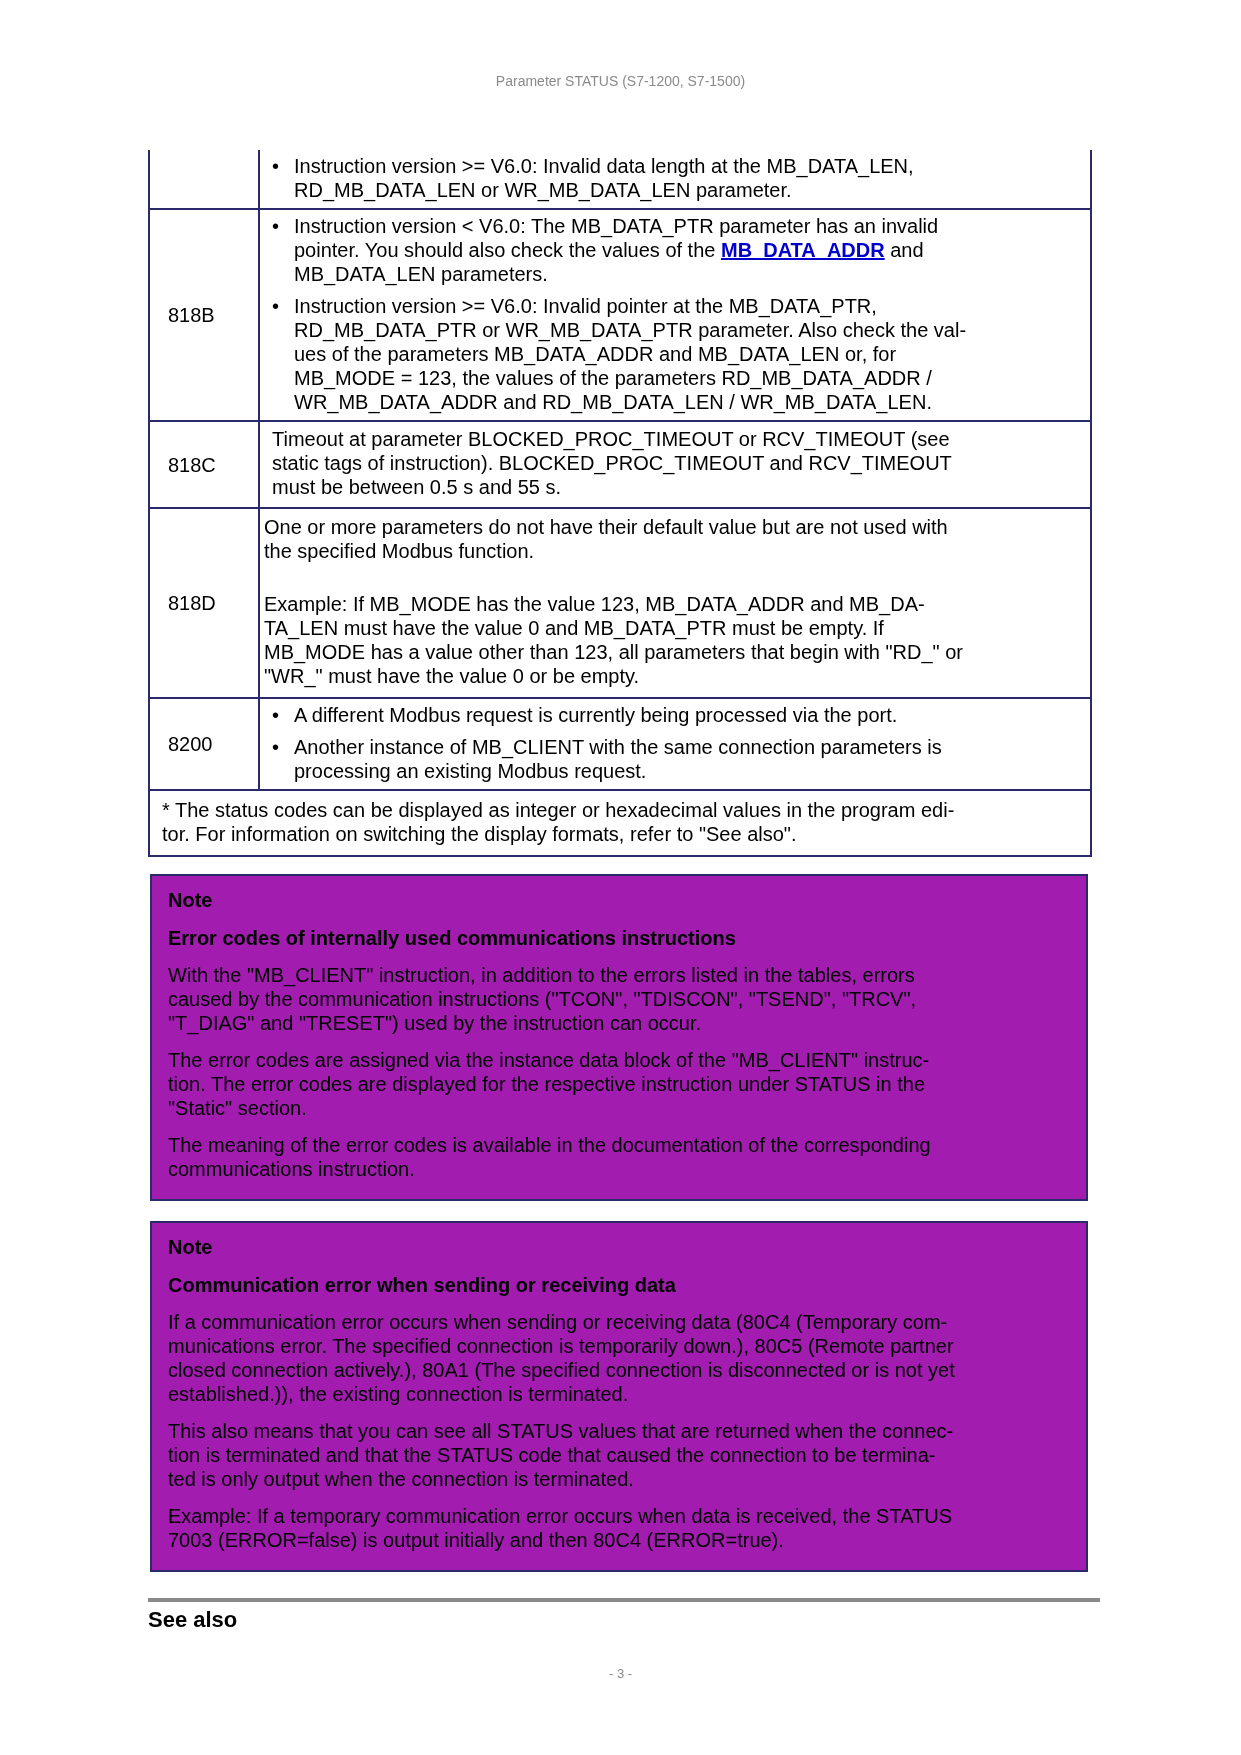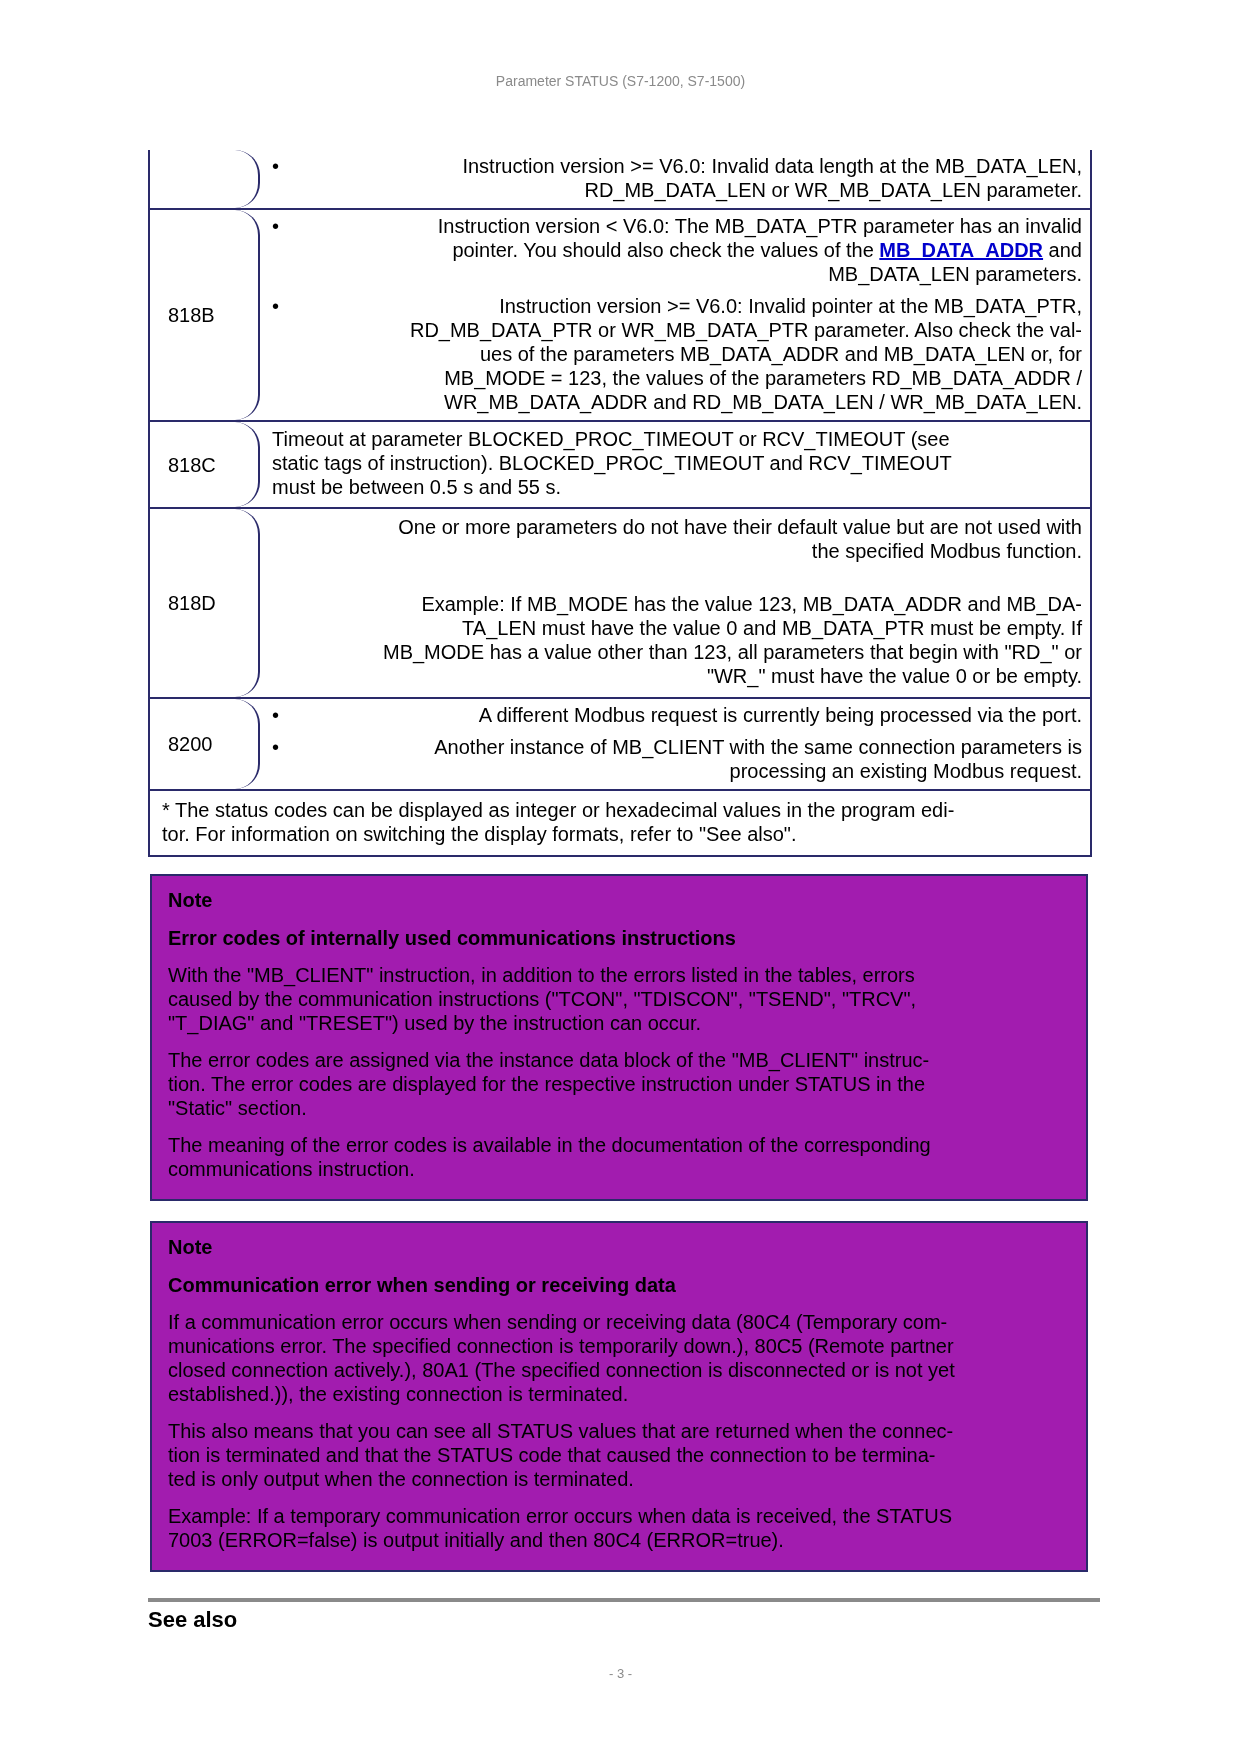--- a/index.html
+++ b/index.html
@@ -37,30 +37,29 @@
     border-right: 2px solid #2a2a6a;
   }
   .trow { display: flex; border-bottom: 2px solid #2a2a6a; }
   .code-cell {
     width: 110px;
     flex: none;
     border-right: 2px solid #2a2a6a;
     display: flex;
     align-items: center;
     padding-left: 18px;
-    border-radius: 25px;
   }
   .desc-cell { flex: 1; padding: 4px 8px 6px 12px; }
   .row-818c .desc-cell { padding: 5px 8px 8px 12px; }
-  .row-818d .desc-cell { padding: 6px 8px 9px 4px; text-align: right; }
+  .row-818d .desc-cell { padding: 6px 8px 9px 4px; }
   .foot-row { border-bottom: 2px solid #2a2a6a; padding: 7px 10px 9px 12px; }
   .brow { display: flex; }
   .brow + .brow { margin-top: 8px; }
   .bullet { width: 22px; flex: none; }
-  .btxt { flex: 1; text-align: right; }
+  .btxt { flex: 1; }
   .pre { white-space: pre-line; }
   .para + .para { margin-top: 29px; }
   .link {
     color: #0000cc;
     font-weight: bold;
     text-decoration: underline;
     cursor: pointer;
   }
   
   .note {

